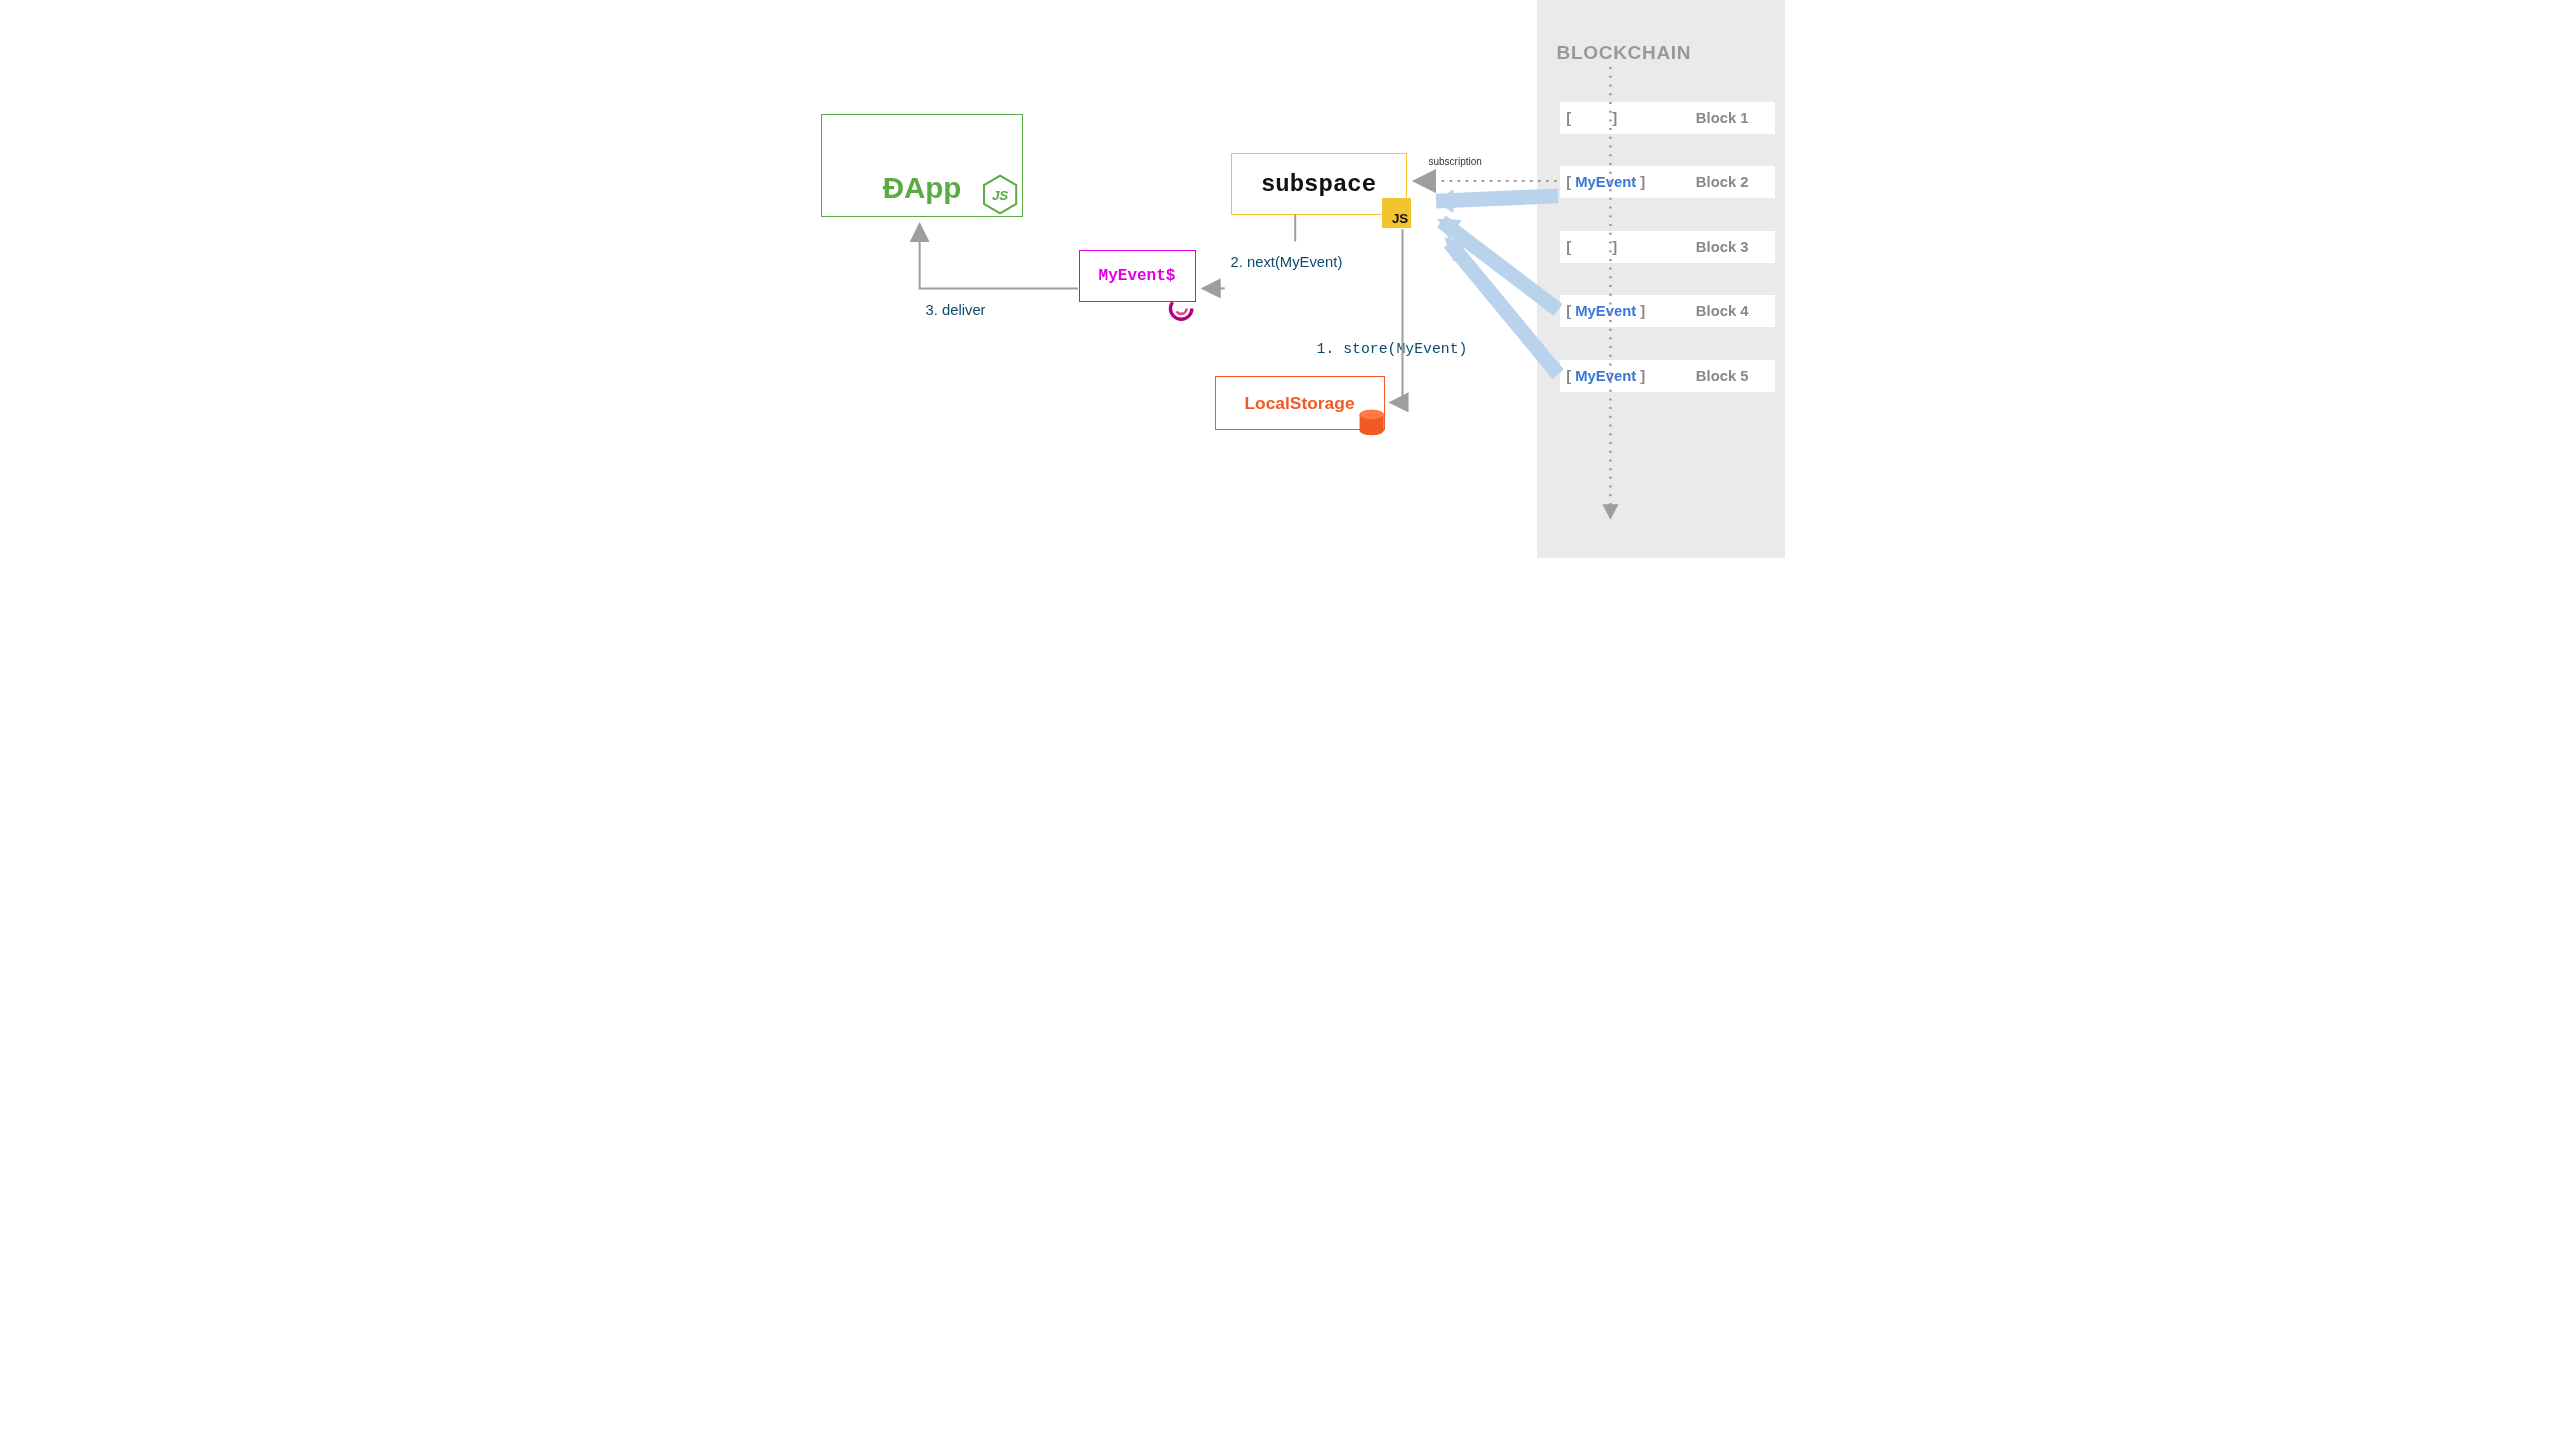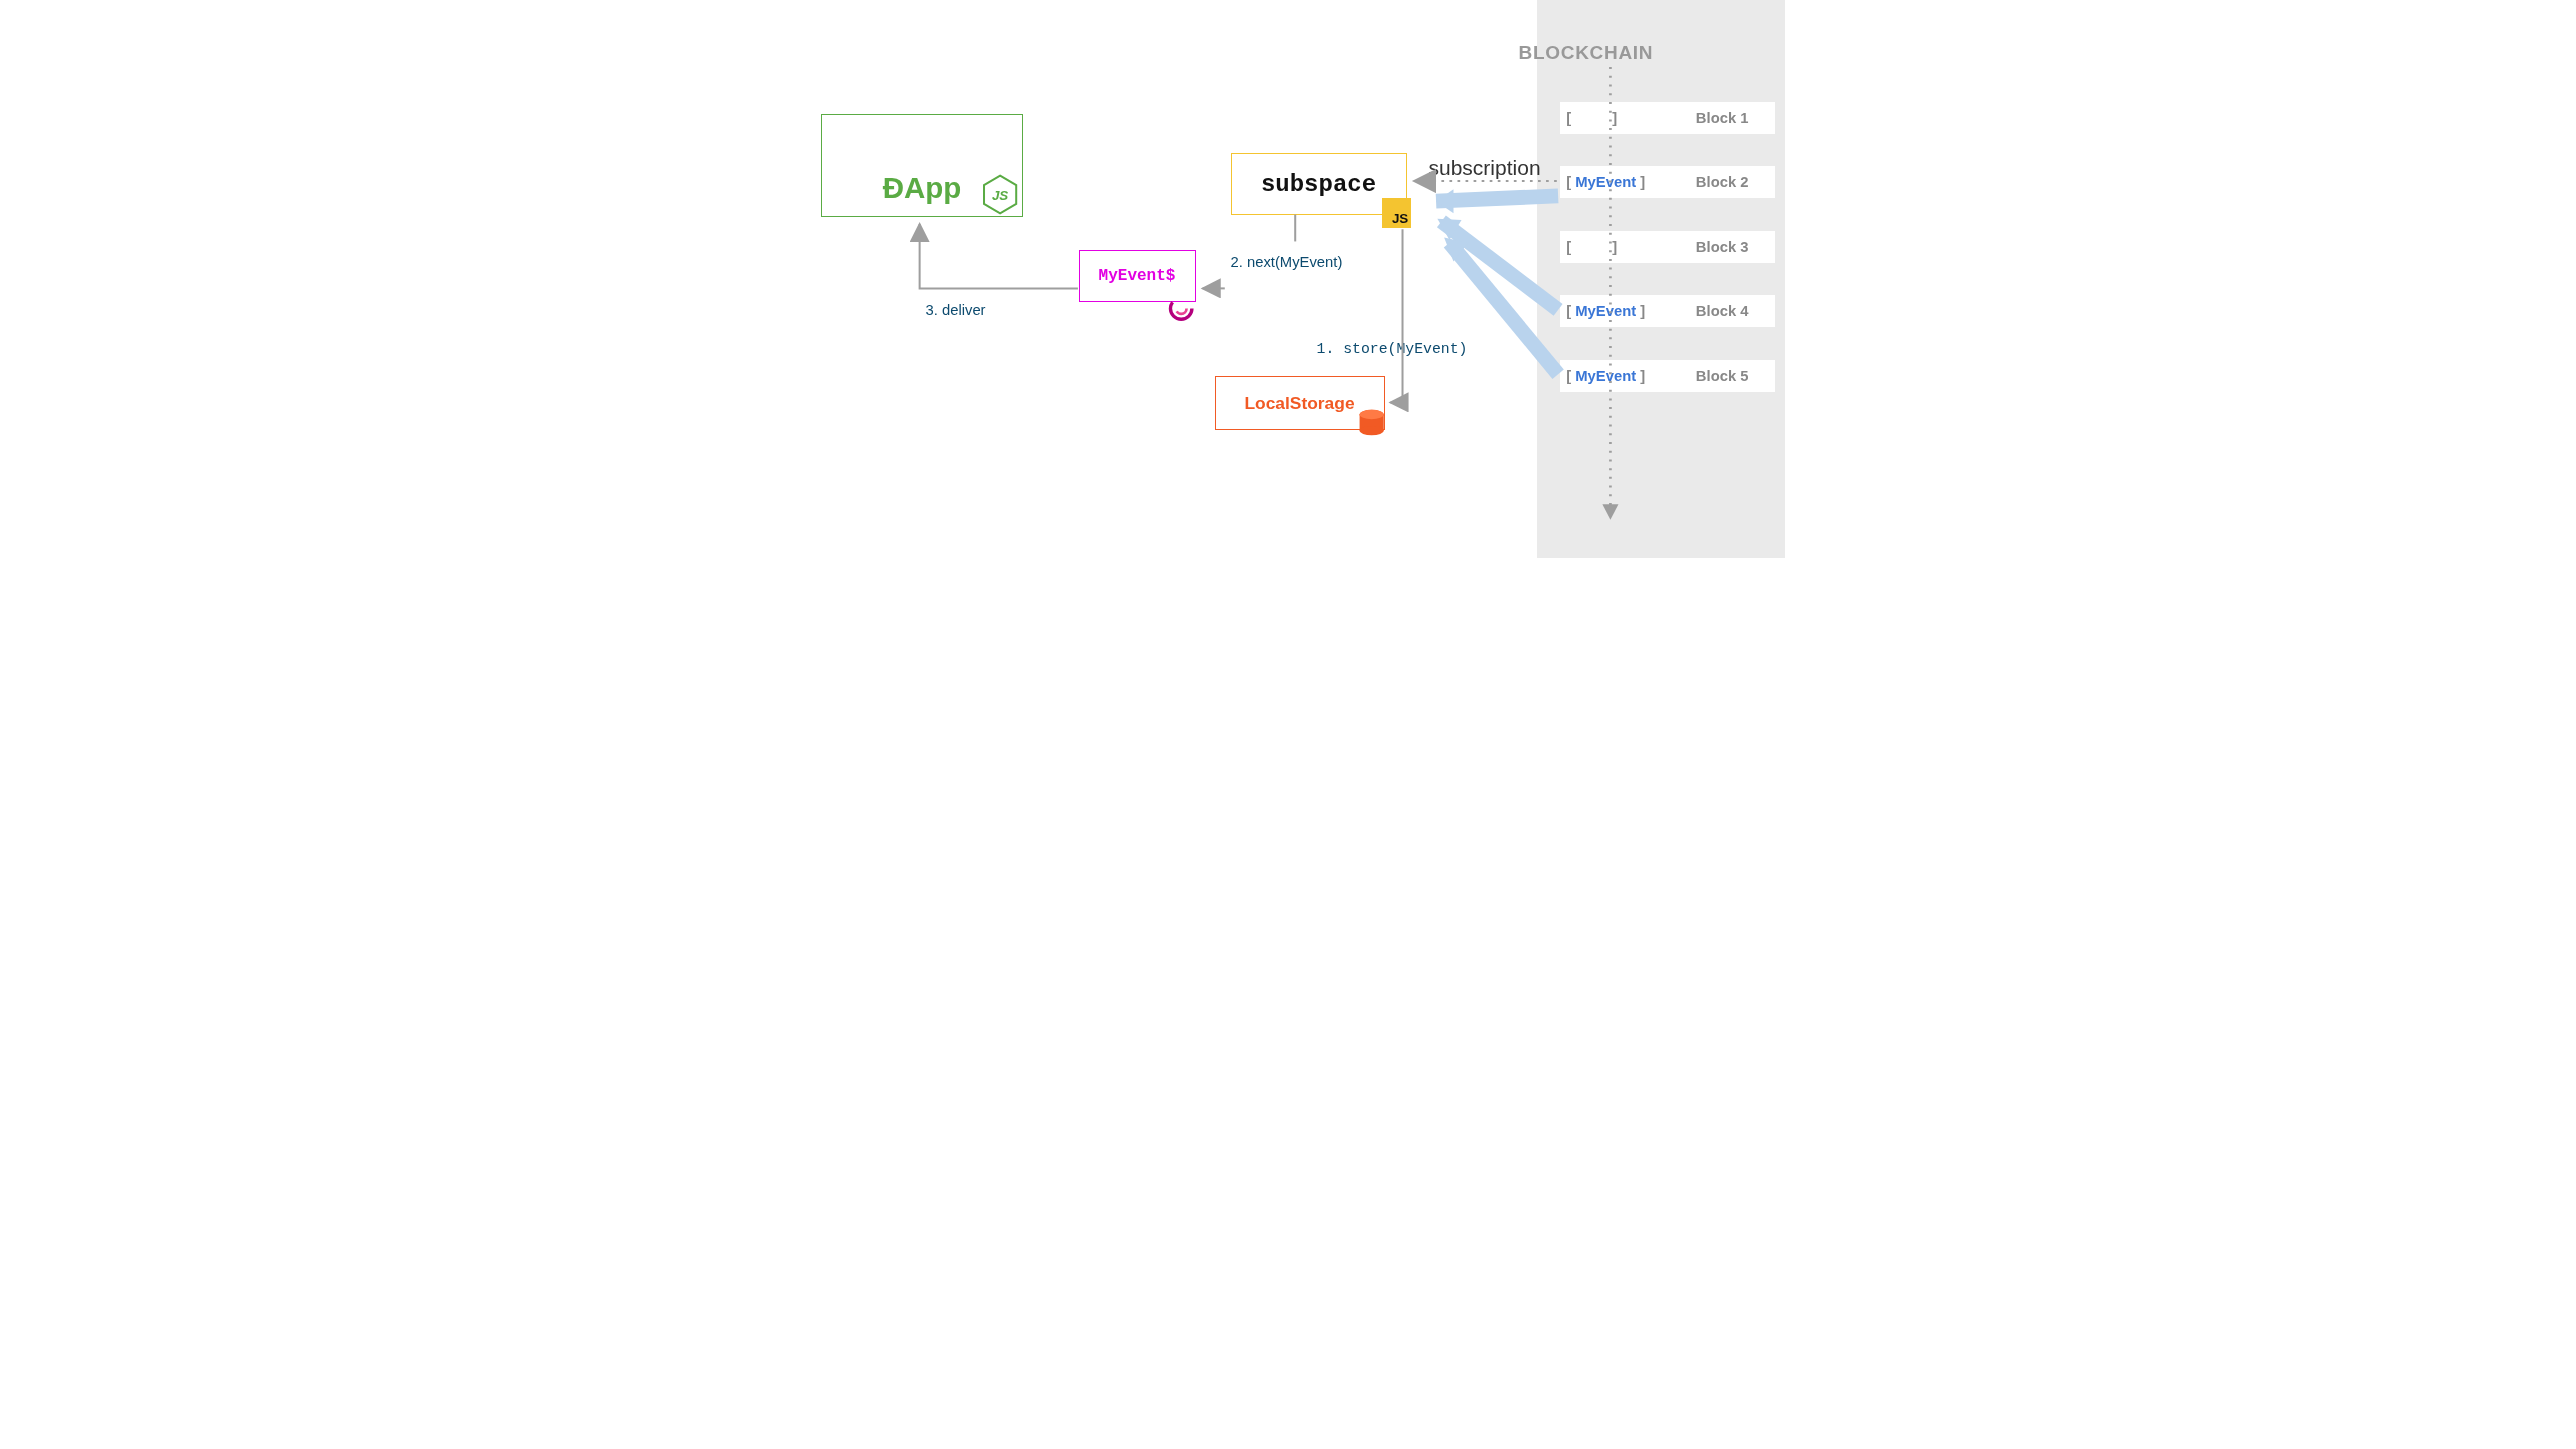--- a/index.html
+++ b/index.html
@@ -9,30 +9,30 @@
   .dapp{left:29.5px;top:114px;width:200px;height:101px;border-color:#5aab44;}
   .dapp-label{color:#5aab44;font-size:29.5px;font-weight:bold;margin-top:44px;}
   .subspace{left:439px;top:153px;width:174px;height:60px;border-color:#f4c430;}
   .subspace-label{font-family:"Courier New",monospace;font-size:24px;font-weight:bold;color:#111;}
   .jsbadge{position:absolute;left:590px;top:198px;width:29.5px;height:29.5px;background:#f4c430;color:#111;font-weight:bold;font-size:13.4px;display:flex;align-items:flex-end;justify-content:flex-end;padding:0 2.7px 1.3px 0;box-sizing:border-box;}
   .myevent{left:287px;top:250px;width:115px;height:50px;border-color:#e200e2;}
   .myevent-label{font-family:"Courier New",monospace;color:#e200e2;font-size:16px;font-weight:bold;}
   .localstorage{left:423px;top:376px;width:168px;height:52px;border-color:#f15a24;}
   .localstorage-label{font-family:Liberation Sans, sans-serif;color:#f15a24;font-size:17.4px;font-weight:bold;}
   .blockchain-panel{position:absolute;left:745px;top:0;width:248px;height:558px;background:#eaeaea;}
-  .blockchain-title{position:absolute;left:727px;top:42px;color:#999;font-size:19px;font-weight:bold;letter-spacing:0.7px;}
+  .blockchain-title{position:absolute;left:765px;top:42px;color:#999;font-size:19px;font-weight:bold;letter-spacing:0.7px;}
   .blockrow{position:absolute;background:#fff;height:32px;left:768px;width:215px;display:flex;align-items:center;font-size:14.8px;color:#888;font-weight:bold;}
   .blockrow .br-l{padding-left:6.7px;}
   .blockrow .br-r{margin-left:auto;padding-right:26px;}
   .ev{color:#3a76d6;}
   .arrow-label{position:absolute;font-size:14.8px;color:#0c4a6e;}
   .deliver-label{left:134px;top:302px;}
   .next-label{left:439px;top:254px;}
   .store-label{left:525px;top:341px;font-family:Liberation Mono, monospace;}
-  .sub-label{left:637px;top:156px;font-size:21px;color:#333;}
+  .sub-label{left:637px;top:156px;font-size:10px;color:#333;}
   svg.overlay{position:absolute;left:0;top:0;width:993px;height:558px;pointer-events:none;}
 </style>
 </head>
 <body>
 
 <div class="stage">
 
   <div class="blockchain-panel"></div>
   <div class="blockchain-title">BLOCKCHAIN</div>
 

